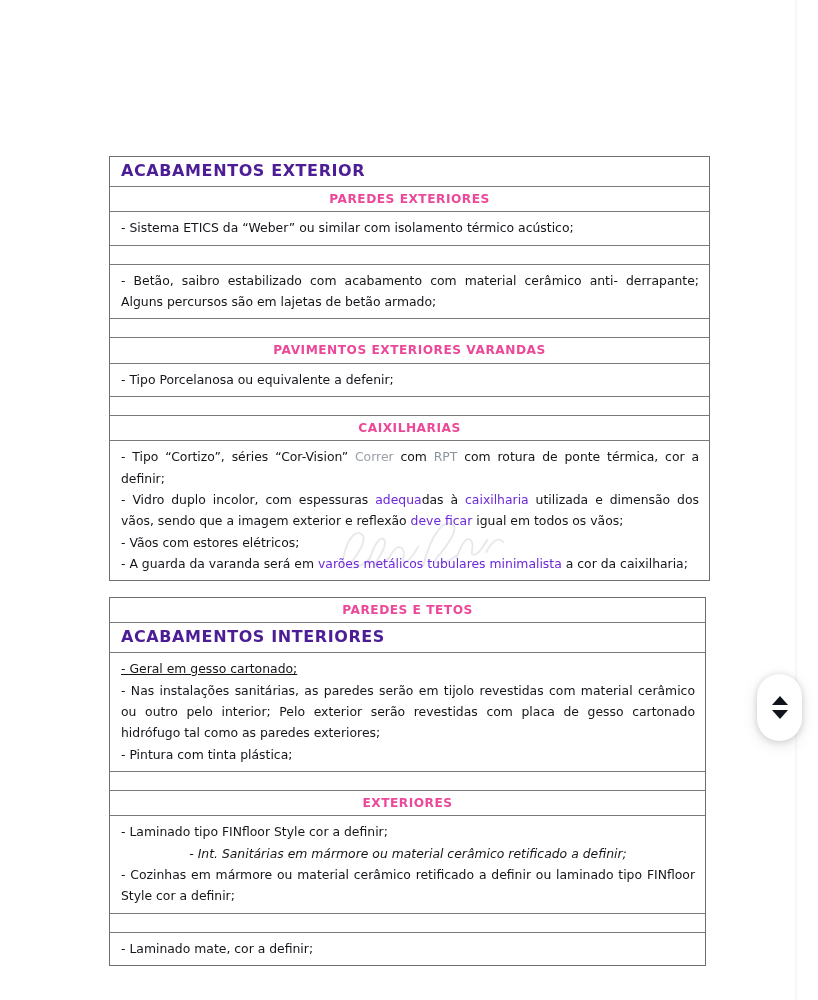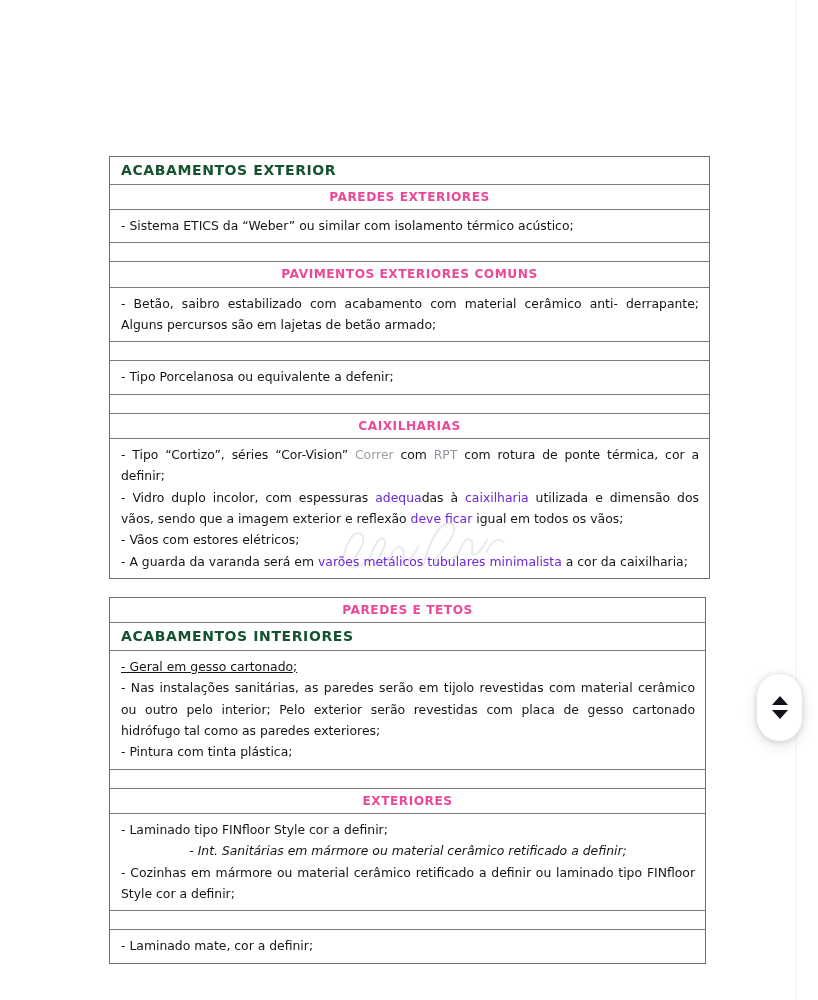--- a/index.html
+++ b/index.html
@@ -33,23 +33,23 @@
 
   .row{
     border-bottom:1.2px solid #7a7a7a;
     box-sizing:border-box;
     position:relative;
   }
   .row:last-child{border-bottom:none;}
 
   .row-title{
     font-weight:bold;
-    font-size:14px;
+    font-size:16px;
     letter-spacing:.6px;
-    color:#14532d;
+    color:#4c1d95;
     padding:5px 0 5px 11px;
     line-height:1.18;
   }
   .row-section{
     font-weight:bold;
     font-size:12.2px;
     letter-spacing:.5px;
     color:#ec4899;
     text-align:center;
     padding:5px 0 5px 0;
@@ -118,26 +118,26 @@
   <div class="doc-table" id="table-exterior">
 
     <div class="row row-title">ACABAMENTOS  EXTERIOR</div>
 
     <div class="row row-section">PAREDES EXTERIORES</div>
 
     <div class="row row-body nojust">- Sistema ETICS da “Weber” ou similar com isolamento térmico acústico;</div>
 
     <div class="row row-spacer"></div>
 
-    <div class="row row-section">PAVIMENTOS EXTERIORES COMUNS</div>
 
     <div class="row row-body">- Betão, saibro estabilizado com acabamento com material cerâmico anti- derrapante; Alguns percursos são em lajetas de betão armado;</div>
 
     <div class="row row-spacer"></div>
 
+    <div class="row row-section">PAVIMENTOS EXTERIORES VARANDAS</div>
 
     <div class="row row-body nojust">- Tipo Porcelanosa ou equivalente a defenir;</div>
 
     <div class="row row-spacer"></div>
 
     <div class="row row-section">CAIXILHARIAS</div>
 
     <div class="row row-body" style="position:relative;z-index:1;">
       <div>- Tipo “Cortizo”, séries “Cor-Vision” <span class="faded">Correr</span> com <span class="faded-2">RPT</span> com rotura de ponte térmica, cor a definir;</div>
       <div>- Vidro duplo incolor, com espessuras <span class="faded-3">adequa</span>das à <span class="faded-3">caixilharia</span> utilizada e dimensão dos vãos, sendo que a imagem exterior e reflexão <span class="faded-3">deve ficar</span> igual em todos os vãos;</div>

